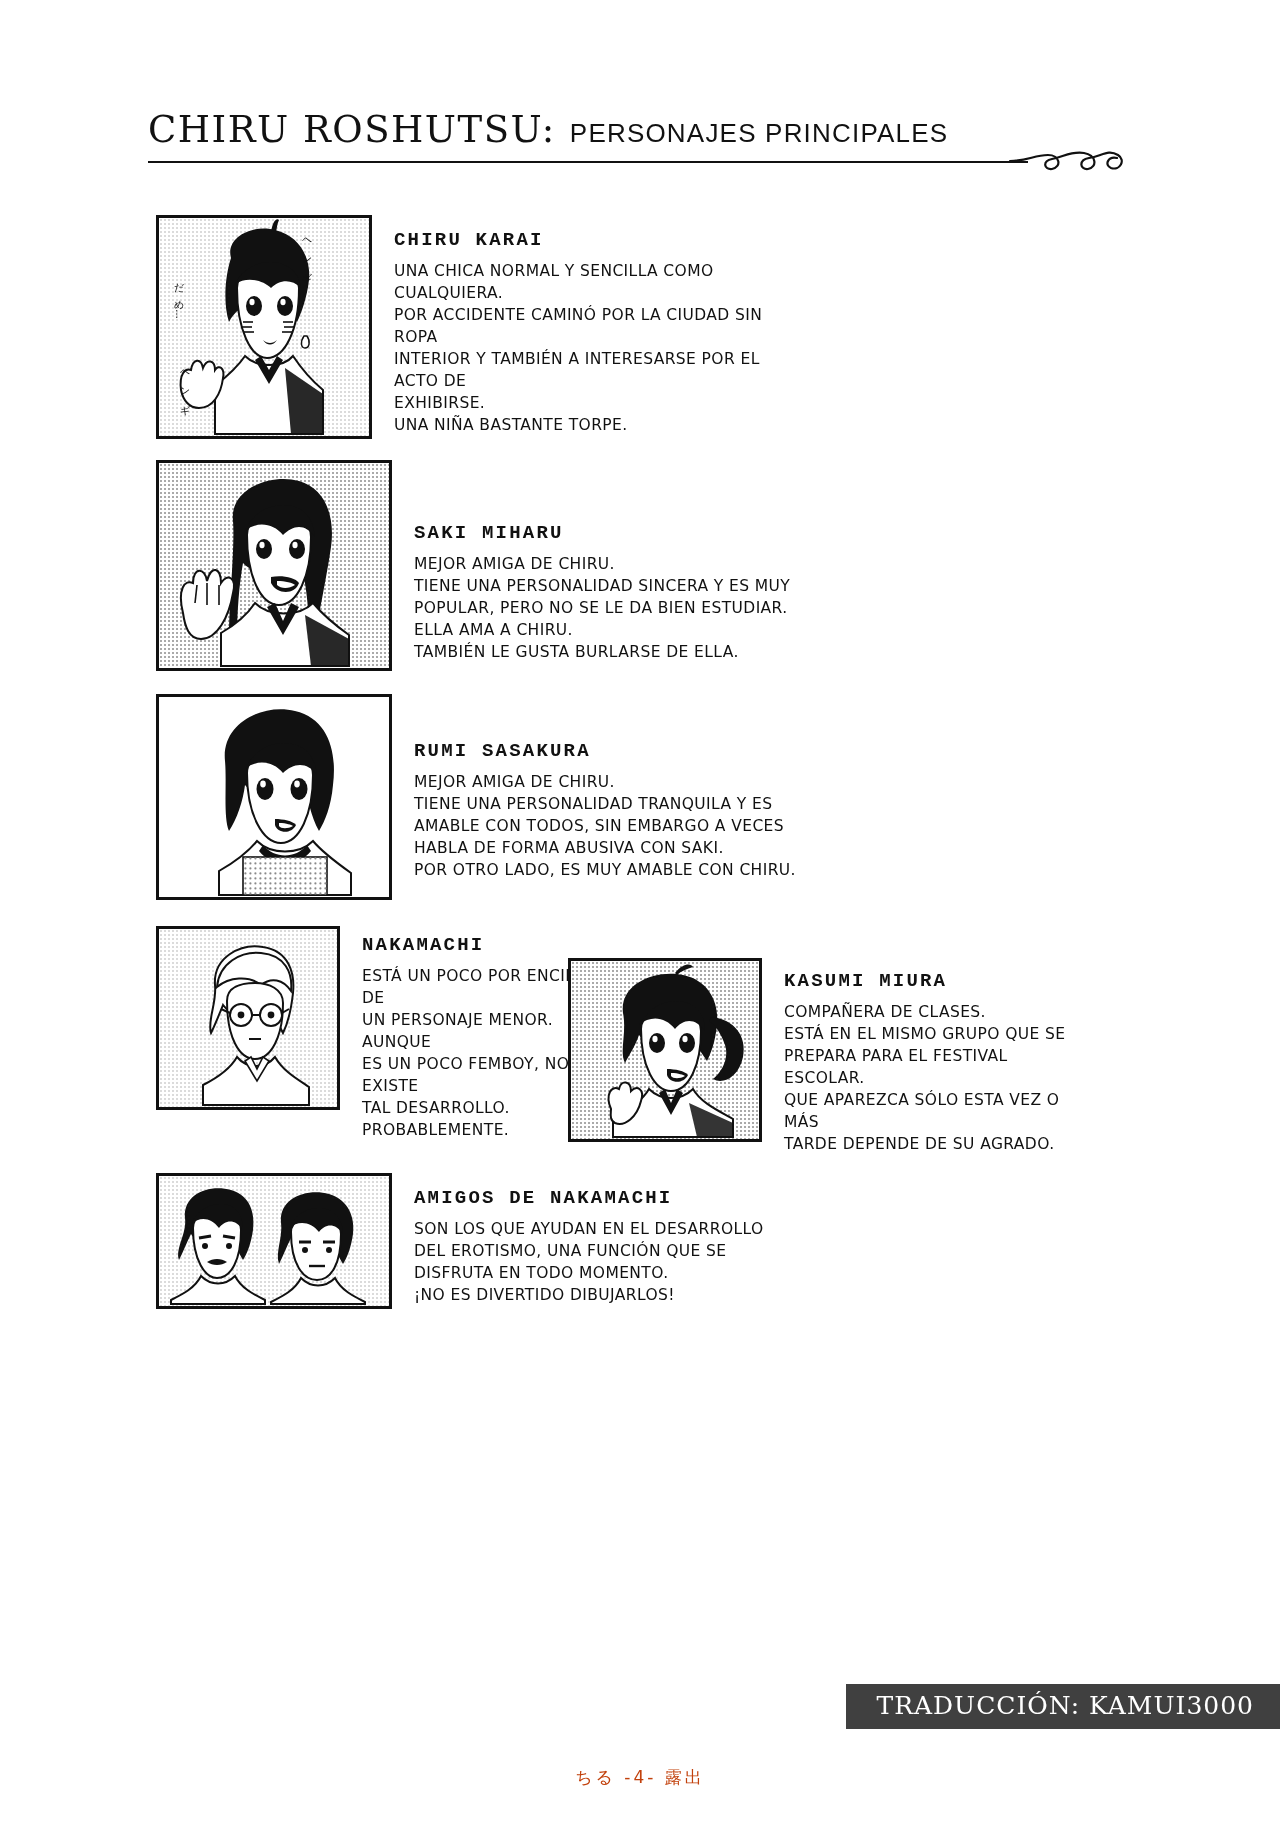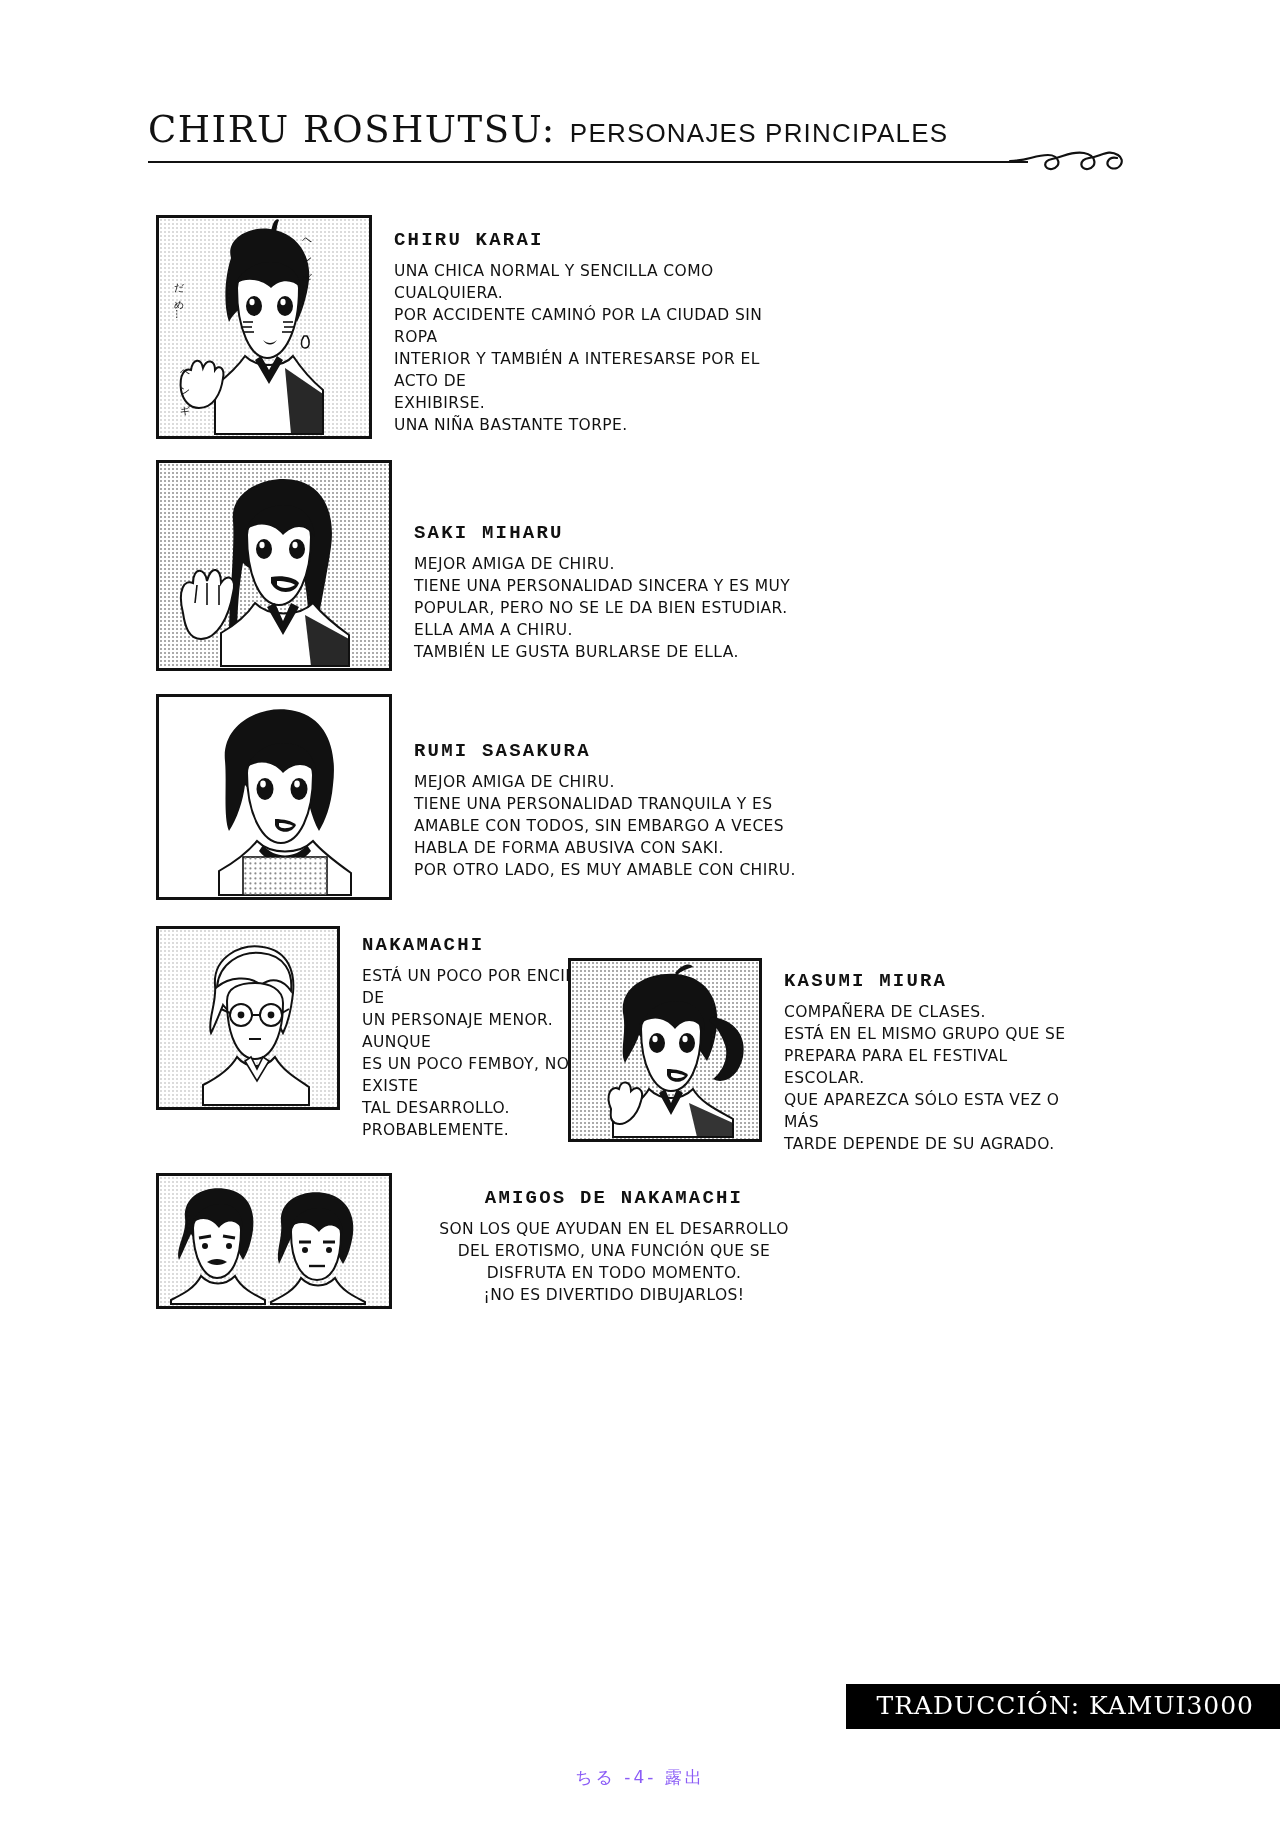--- a/index.html
+++ b/index.html
@@ -78,54 +78,54 @@
     letter-spacing:0.4px;
     white-space:pre-line;
   }
 
   
   #row-chiru   { left:156px; top:215px; }
   #row-saki    { left:156px; top:460px; }
   #row-rumi    { left:156px; top:694px; }
   #row-naka    { left:156px; top:926px; }
   #row-kasumi  { left:568px; top:958px;justify-content:flex-end; }
-  #row-amigos  { left:156px; top:1173px;text-align:center; }
+  #row-amigos  { left:156px; top:1173px; }
 
   #row-chiru  .panel { width:210px; height:218px; }
   #row-saki   .panel { width:230px; height:205px; }
   #row-rumi   .panel { width:230px; height:200px; }
   #row-naka   .panel { width:178px; height:178px; }
   #row-kasumi .panel { width:188px; height:178px; }
   #row-amigos .panel { width:230px; height:130px; }
 
   #row-chiru  .info { width:400px; padding-top:14px; }
   #row-saki   .info { width:400px; padding-top:62px; }
   #row-rumi   .info { width:400px; padding-top:46px; }
   #row-naka   .info { width:232px; padding-top:8px; }
   #row-kasumi .info { width:300px; padding-top:12px; }
   #row-amigos .info { width:400px; padding-top:14px; }
 
   
   .credit {
     position:absolute;
     right:0px; bottom:100px;
-    background:#000000;
+    background:#404040;
     color:#fff;
     font-family:"DejaVu Serif", serif;
     font-size:25px;
     letter-spacing:1px;
     padding:7px 26px 9px 30px;
   }
   .page-foot {
     position:absolute;
     left:0; right:0; bottom:40px;
     text-align:center;
     font-size:17px;
     letter-spacing:3px;
-    color:#8b5cf6;
+    color:#c2410c;
   }
 
   
   .art { position:absolute; inset:0; }
   .bubble-text {
     position:absolute;
     font-size:10px;
     line-height:1.05;
     color:#111;
     writing-mode:vertical-rl;

